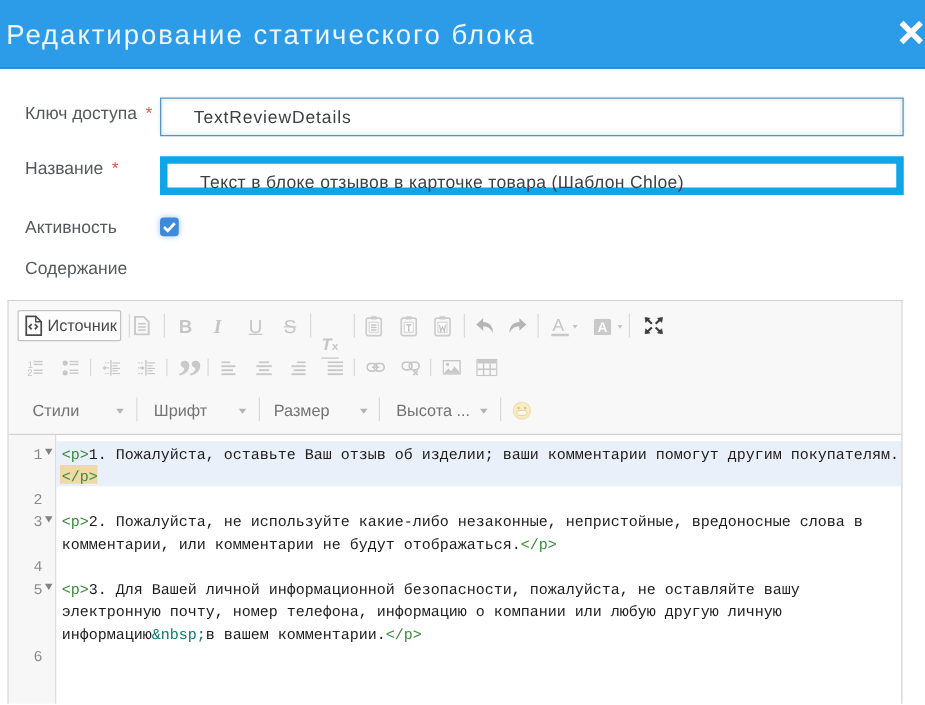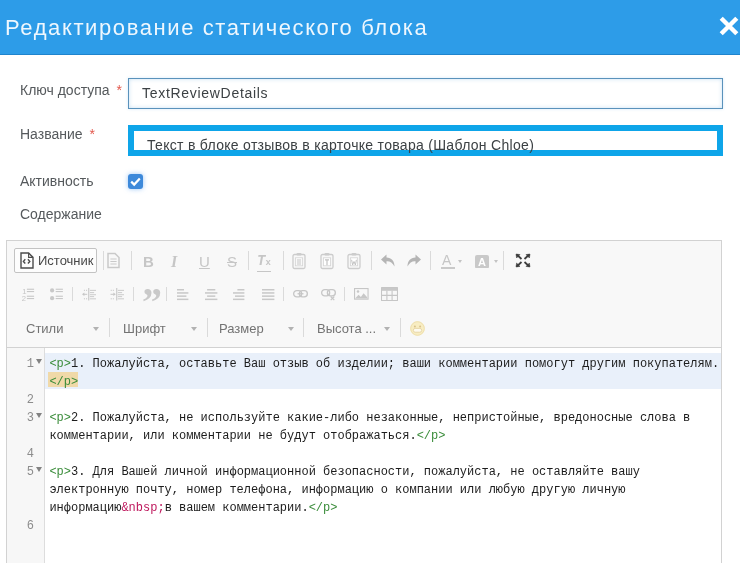--- a/index.html
+++ b/index.html
@@ -1,20 +1,20 @@
 <!DOCTYPE html>
 <html><head><meta charset="utf-8"><style>
 *{margin:0;padding:0;box-sizing:border-box}
 html,body{width:740px;height:564px;background:#fff;overflow:hidden;font-family:"Liberation Sans",sans-serif}
 .abs{position:absolute}
 #hdr{position:absolute;left:0;top:0;width:740px;height:55px;background:#2d9ce8;border-bottom:1px solid #1f84cd}
 #title{position:absolute;left:5px;top:0;height:38px;line-height:55px;font-size:22px;letter-spacing:1.6px;color:#eef7fe}
 .lbl{position:absolute;left:20px;font-size:14px;line-height:14px;color:#55595c;white-space:nowrap}
 .req{color:#e2574c;margin-left:3px}
-.inp{position:absolute;left:128px;width:595px;height:31px;background:#fff;font-size:14px;line-height:29px;color:#3c4144;padding-left:13px;white-space:nowrap}
+.inp{position:absolute;left:128px;width:595px;height:31px;background:#fff;font-size:14px;line-height:29px;color:#3c4144;padding-left:26px;white-space:nowrap}
 #inp1{top:78px;letter-spacing:0.7px;border:1px solid #5a92bb;box-shadow:inset 0 0 4px rgba(120,180,225,.4),0 0 3px rgba(130,190,235,.3)}
 #inp2{top:125px;letter-spacing:0.3px;border:6px solid #0ea5e9}
 #cb{position:absolute;left:128px;top:174px;width:15px;height:15px;background:#3d89da;border-radius:3px;box-shadow:0 0 5px rgba(90,160,240,.6)}
 #frame{position:absolute;left:6px;top:240px;width:716px;height:322.5px;border:1px solid #d2d2d2;border-bottom:none;background:#fff}
 #tbar{position:absolute;left:7px;top:241px;width:714px;height:107px;background:#f8f8f8;border-bottom:1px solid #d2d2d2}
 .sep1{position:absolute;width:1px;height:19px;top:251px;background:#dadada}
 .sep2{position:absolute;width:1px;height:14px;top:287px;background:#dadada}
 .sep3{position:absolute;width:1px;height:19px;top:318px;background:#dadada}
 #srcbtn{position:absolute;left:14px;top:248px;width:83px;height:25px;background:#fdfdfd;border:1px solid #c3c3c3;border-radius:2px}
 #srctxt{position:absolute;left:38px;top:248px;height:25px;line-height:25px;font-size:13px;color:#484848}
@@ -22,21 +22,21 @@
 .combo{position:absolute;top:319px;font-size:13px;line-height:19px;color:#737373}
 .car{position:absolute;width:0;height:0;border-left:2.5px solid transparent;border-right:2.5px solid transparent;border-top:3px solid #c3c3c3}
 .car3{position:absolute;width:0;height:0;border-left:3.2px solid transparent;border-right:3.2px solid transparent;border-top:4.6px solid #b2b2b2}
 .gbar{position:absolute;background:#c9c9c9}
 #gutter{position:absolute;left:7px;top:348px;width:38px;height:214.5px;background:#f7f7f7;border-right:1px solid #ddd}
 #actline{position:absolute;left:45px;top:353px;width:676px;height:36px;background:#e9f0fa}
 .cm{position:absolute;left:49.4px;font-family:"Liberation Mono",monospace;font-size:12px;line-height:18px;color:#1c1c1c;white-space:pre}
 .gnum{position:absolute;font-family:"Liberation Mono",monospace;font-size:12px;line-height:18px;color:#8c8c8c;width:27px;left:7px;text-align:right}
 .fold{position:absolute;left:36px;width:0;height:0;border-left:3px solid transparent;border-right:3px solid transparent;border-top:5px solid #828282}
 .tag{color:#3a8c3a}
-.atom{color:#be185d}
+.atom{color:#0f766e}
 #tanbg{position:absolute;left:48.4px;top:371.9px;width:30px;height:15px;background:#f0d9a8}
 
 .ic{position:absolute}
 </style></head>
 <body>
 <div id="hdr"></div>
 <div id="title">Редактирование статического блока</div>
 <svg class="abs" style="left:719px;top:16px" width="20" height="20" viewBox="0 0 20 20">
     <path d="M2.2 2.2 L17.8 17.8 M17.8 2.2 L2.2 17.8" stroke="#fff" stroke-width="4.4"></path>
   </svg>
@@ -65,21 +65,21 @@
 <svg class="ic" style="left:107px;top:252px" width="13" height="17" viewBox="0 0 13 17">
     <path d="M1 1.5 h7 l4 4 v10 h-11 z" fill="none" stroke="#c9c9c9" stroke-width="1.5"></path>
     <path d="M3.4 7h6.2 M3.4 9.5h6.2 M3.4 12h6.2" stroke="#c9c9c9" stroke-width="1.2"></path>
   </svg>
 <div class="sep1" style="left:131px"></div>
 <div class="bt" style="left:143px;top:254px">B</div>
 <div class="bt" style="left:171px;top:254px;font-family:'Liberation Serif',serif;font-style:italic;font-size:16px">I</div>
 <div class="bt" style="left:199px;top:254px;text-decoration:underline;font-weight:normal">U</div>
 <div class="bt" style="left:227px;top:254px;text-decoration:line-through;font-weight:normal">S</div>
 <div class="sep1" style="left:248px"></div>
-<div class="bt" style="left:257px;top:254px;font-family:Liberation Mono, monospace;font-style:italic;border-bottom:1.5px solid #c6c6c6;font-size:14px">T<span style="font-size:9px;font-style:normal">x</span></div>
+<div class="bt" style="left:257px;top:270px;font-family:Liberation Mono, monospace;font-style:italic;border-bottom:1.5px solid #c6c6c6;font-size:14px">T<span style="font-size:9px;font-style:normal">x</span></div>
 <div class="sep1" style="left:283px"></div>
 <svg class="ic" style="left:292px;top:251.5px" width="14" height="18" viewBox="0 0 14 18">
     <rect x="1" y="2.5" width="12" height="14" rx="1.5" fill="none" stroke="#cccccc" stroke-width="1.3"></rect>
     <rect x="4.5" y="1" width="5" height="2.6" rx="1" fill="#cccccc"></rect>
     <rect x="3.4" y="5.8" width="7.2" height="8" fill="#fff" stroke="#d6d6d6" stroke-width="0.9"></rect>
     <path d="M4.8 8h4.4 M4.8 10h4.4 M4.8 12h4.4" stroke="#c2c2c2" stroke-width="1.1"></path>
   </svg>
 <svg class="ic" style="left:320px;top:251.5px" width="14" height="18" viewBox="0 0 14 18">
     <rect x="1" y="2.5" width="12" height="14" rx="1.5" fill="none" stroke="#cccccc" stroke-width="1.3"></rect>
     <rect x="4.5" y="1" width="5" height="2.6" rx="1" fill="#cccccc"></rect>

